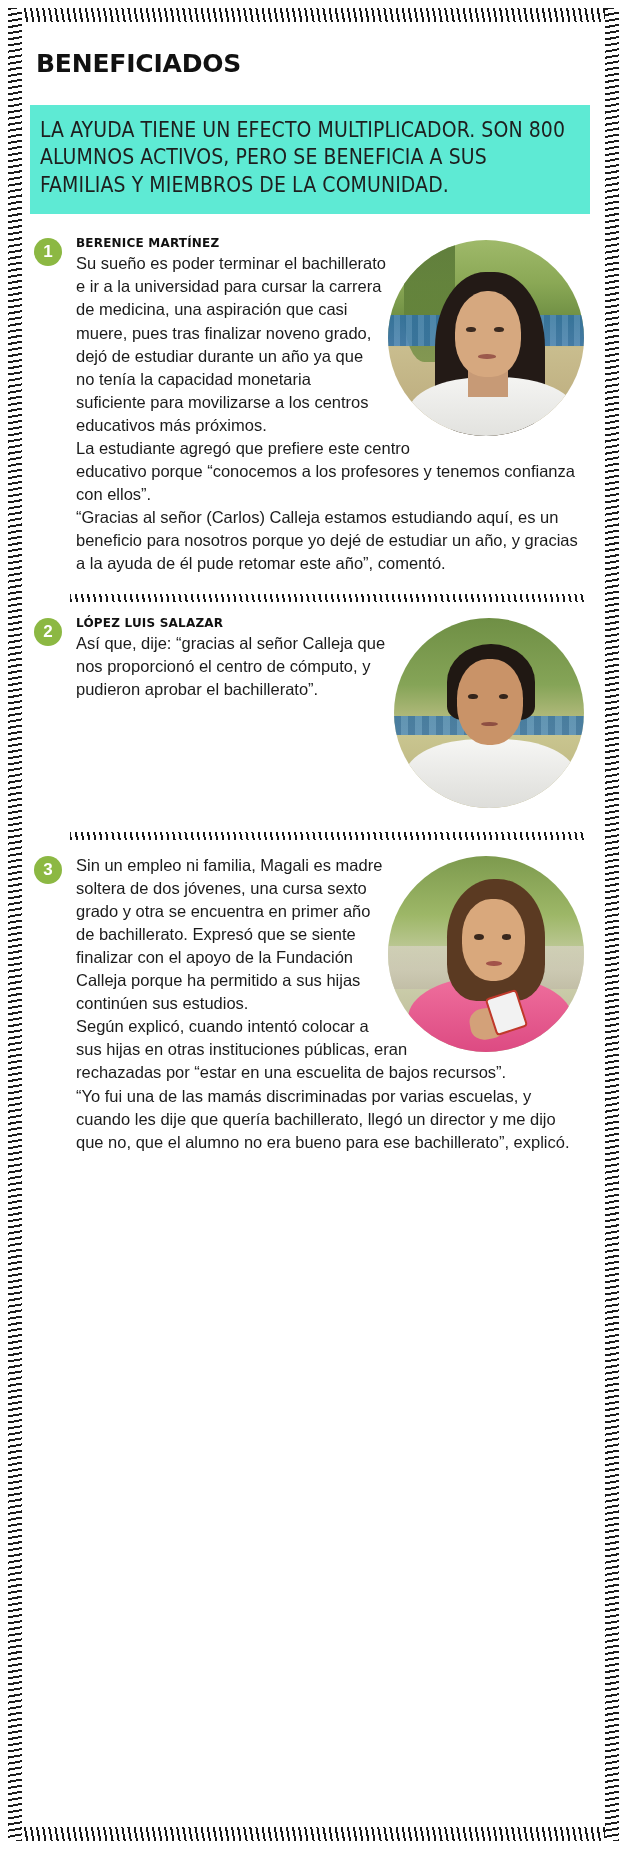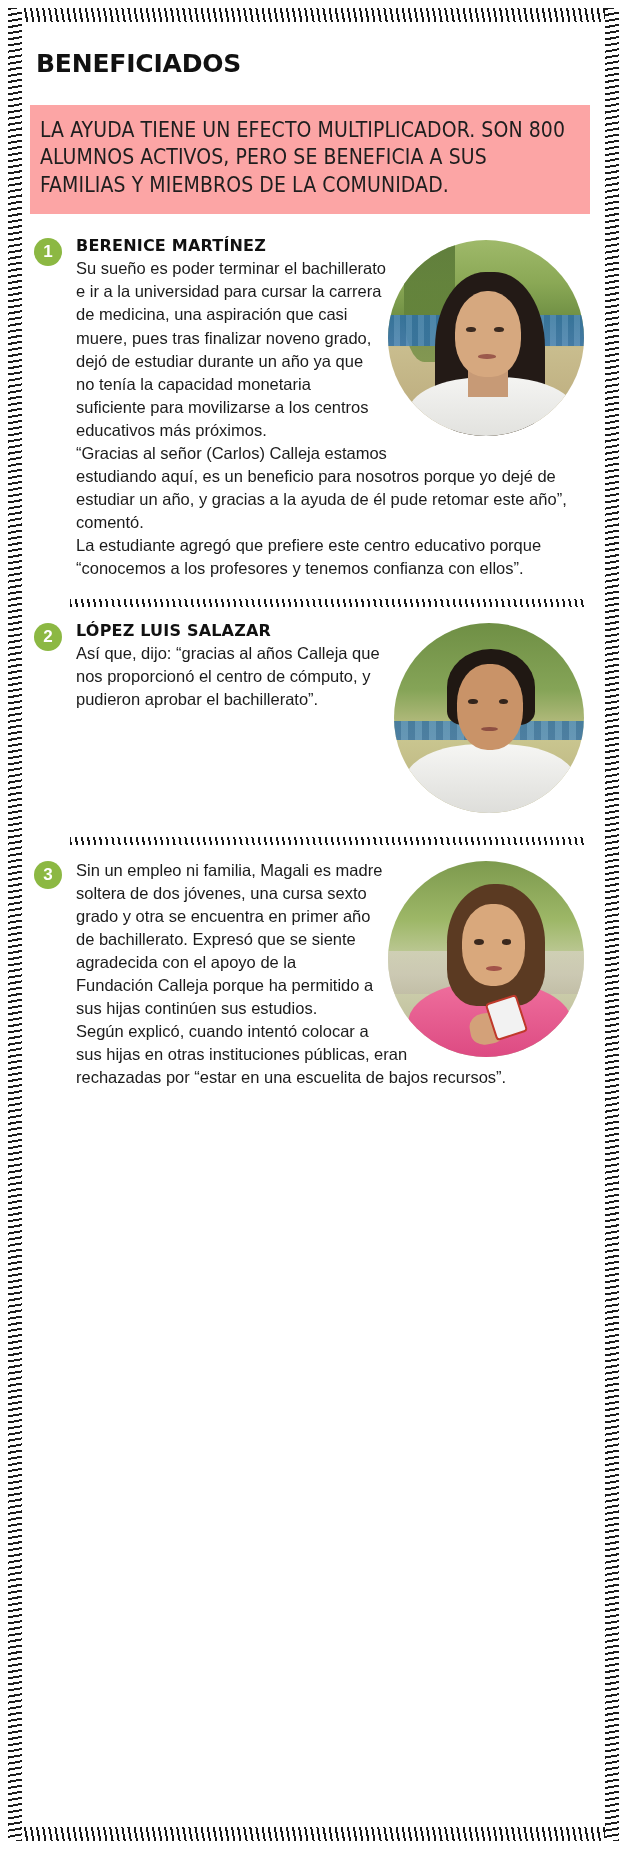--- a/index.html
+++ b/index.html
@@ -60,21 +60,21 @@
   .kicker {
     font-family: "DejaVu Sans", sans-serif;
     font-weight: bold;
     font-size: 25px;
     letter-spacing: -0.2px;
     color: #111111;
     padding: 6px 0 10px 6px;
   }
 
   .lede {
-    background: #fca5a5;
+    background: #5eead4;
     color: #1e1e1e;
     font-family: "DejaVu Sans Condensed", "Liberation Sans", sans-serif;
     font-size: 21px;
     line-height: 1.33;
     letter-spacing: 0.1px;
     padding: 12px 14px 14px 10px;
     margin: 0 0 8px 0;
     text-transform: uppercase;
     font-stretch: condensed;
   }
@@ -107,21 +107,21 @@
     font-weight: bold;
     font-size: 17px;
     line-height: 28px;
     text-align: center;
     font-family: "Liberation Sans", sans-serif;
   }
 
   .person-name {
     font-family: "DejaVu Sans", sans-serif;
     font-weight: bold;
-    font-size: 16px;
+    font-size: 12px;
     letter-spacing: 0.2px;
     color: #111111;
     margin: 0 0 2px 0;
   }
 
   .body-text {
     font-size: 16.5px;
     line-height: 1.40;
     color: #1b1b1b;
     text-align: left;
@@ -306,22 +306,22 @@
         <div class="p1-neck"></div>
         <div class="p1-face"></div>
         <div class="p1-eye-l"></div>
         <div class="p1-eye-r"></div>
         <div class="p1-mouth"></div>
       </div>
 
       <div class="person-name">BERENICE MARTÍNEZ</div>
       <div class="body-text">
         <p>Su sueño es poder terminar el bachillerato e ir a la universidad para cursar la carrera de medicina, una aspiración que casi muere, pues tras finalizar noveno grado, dejó de estudiar durante un año ya que no tenía la capacidad monetaria suficiente para movilizarse a los centros educativos más próximos.</p>
+        <p>La estudiante agregó que prefiere este centro educativo porque “conocemos a los profesores y tenemos confianza con ellos”.</p>
         <p>“Gracias al señor (Carlos) Calleja estamos estudiando aquí, es un beneficio para nosotros porque yo dejé de estudiar un año, y gracias a la ayuda de él pude retomar este año”, comentó.</p>
-        <p>La estudiante agregó que prefiere este centro educativo porque “conocemos a los profesores y tenemos confianza con ellos”.</p>
       </div>
     </div>
 
     <div class="divider"></div>
 
     <div class="person clearfix">
       <div class="badge">2</div>
 
       <div class="photo photo-2">
         <div class="ph-bg p2-bg"></div>
@@ -329,21 +329,21 @@
         <div class="p2-shirt"></div>
         <div class="p2-hair"></div>
         <div class="p2-face"></div>
         <div class="p2-eye-l"></div>
         <div class="p2-eye-r"></div>
         <div class="p2-mouth"></div>
       </div>
 
       <div class="person-name">LÓPEZ LUIS SALAZAR</div>
       <div class="body-text">
-        <p>Así que, dijo: “gracias al años Calleja que nos proporcionó el centro de cómputo, y pudieron aprobar el bachillerato”.</p>
+        <p>Así que, dije: “gracias al señor Calleja que nos proporcionó el centro de cómputo, y pudieron aprobar el bachillerato”.</p>
       </div>
     </div>
 
     <div class="divider"></div>
 
     <div class="person clearfix">
       <div class="badge">3</div>
 
       <div class="photo photo-3">
         <div class="ph-bg p3-bg"></div>
@@ -352,19 +352,20 @@
         <div class="p3-hair"></div>
         <div class="p3-face"></div>
         <div class="p3-eye-l"></div>
         <div class="p3-eye-r"></div>
         <div class="p3-mouth"></div>
         <div class="p3-hand"></div>
         <div class="p3-phone"></div>
       </div>
 
       <div class="body-text">
-        <p>Sin un empleo ni familia, Magali es madre soltera de dos jóvenes, una cursa sexto grado y otra se encuentra en primer año de bachillerato. Expresó que se siente agradecida con el apoyo de la Fundación Calleja porque ha permitido a sus hijas continúen sus estudios.</p>
+        <p>Sin un empleo ni familia, Magali es madre soltera de dos jóvenes, una cursa sexto grado y otra se encuentra en primer año de bachillerato. Expresó que se siente finalizar con el apoyo de la Fundación Calleja porque ha permitido a sus hijas continúen sus estudios.</p>
         <p>Según explicó, cuando intentó colocar a sus hijas en otras instituciones públicas, eran rechazadas por “estar en una escuelita de bajos recursos”.</p>
+        <p>“Yo fui una de las mamás discriminadas por varias escuelas, y cuando les dije que quería bachillerato, llegó un director y me dijo que no, que el alumno no era bueno para ese bachillerato”, explicó.</p>
       </div>
     </div>
 
   </div>
 </div>
 
 </body></html>

